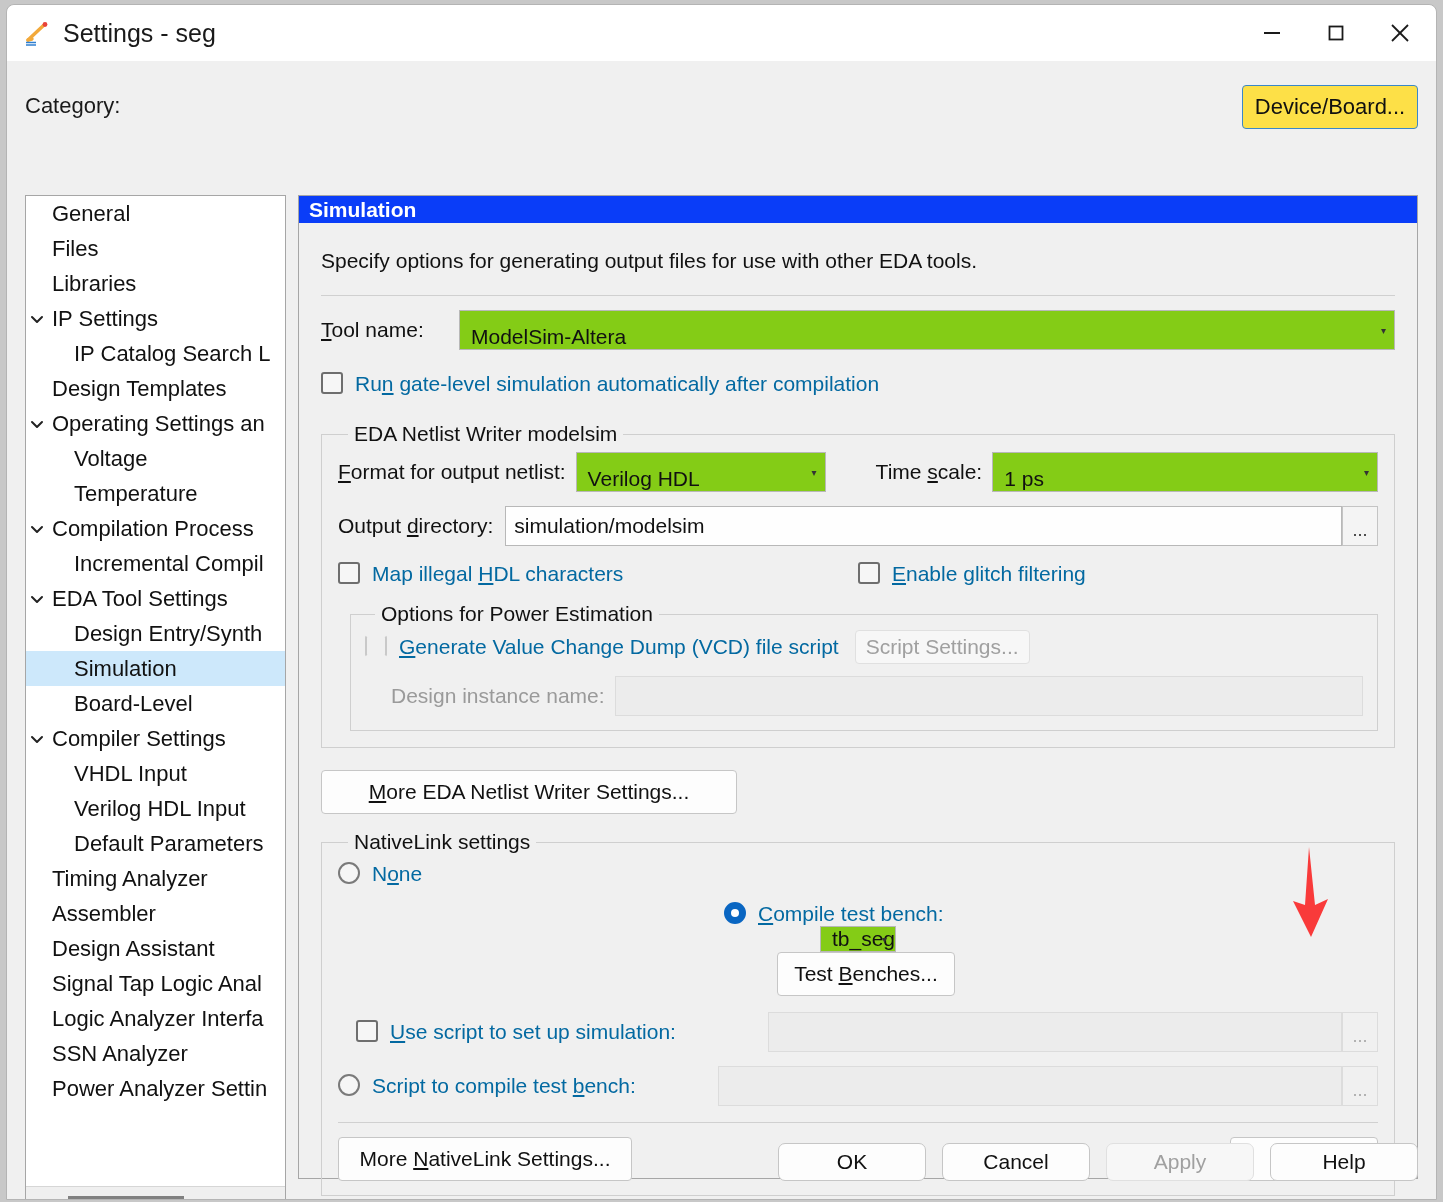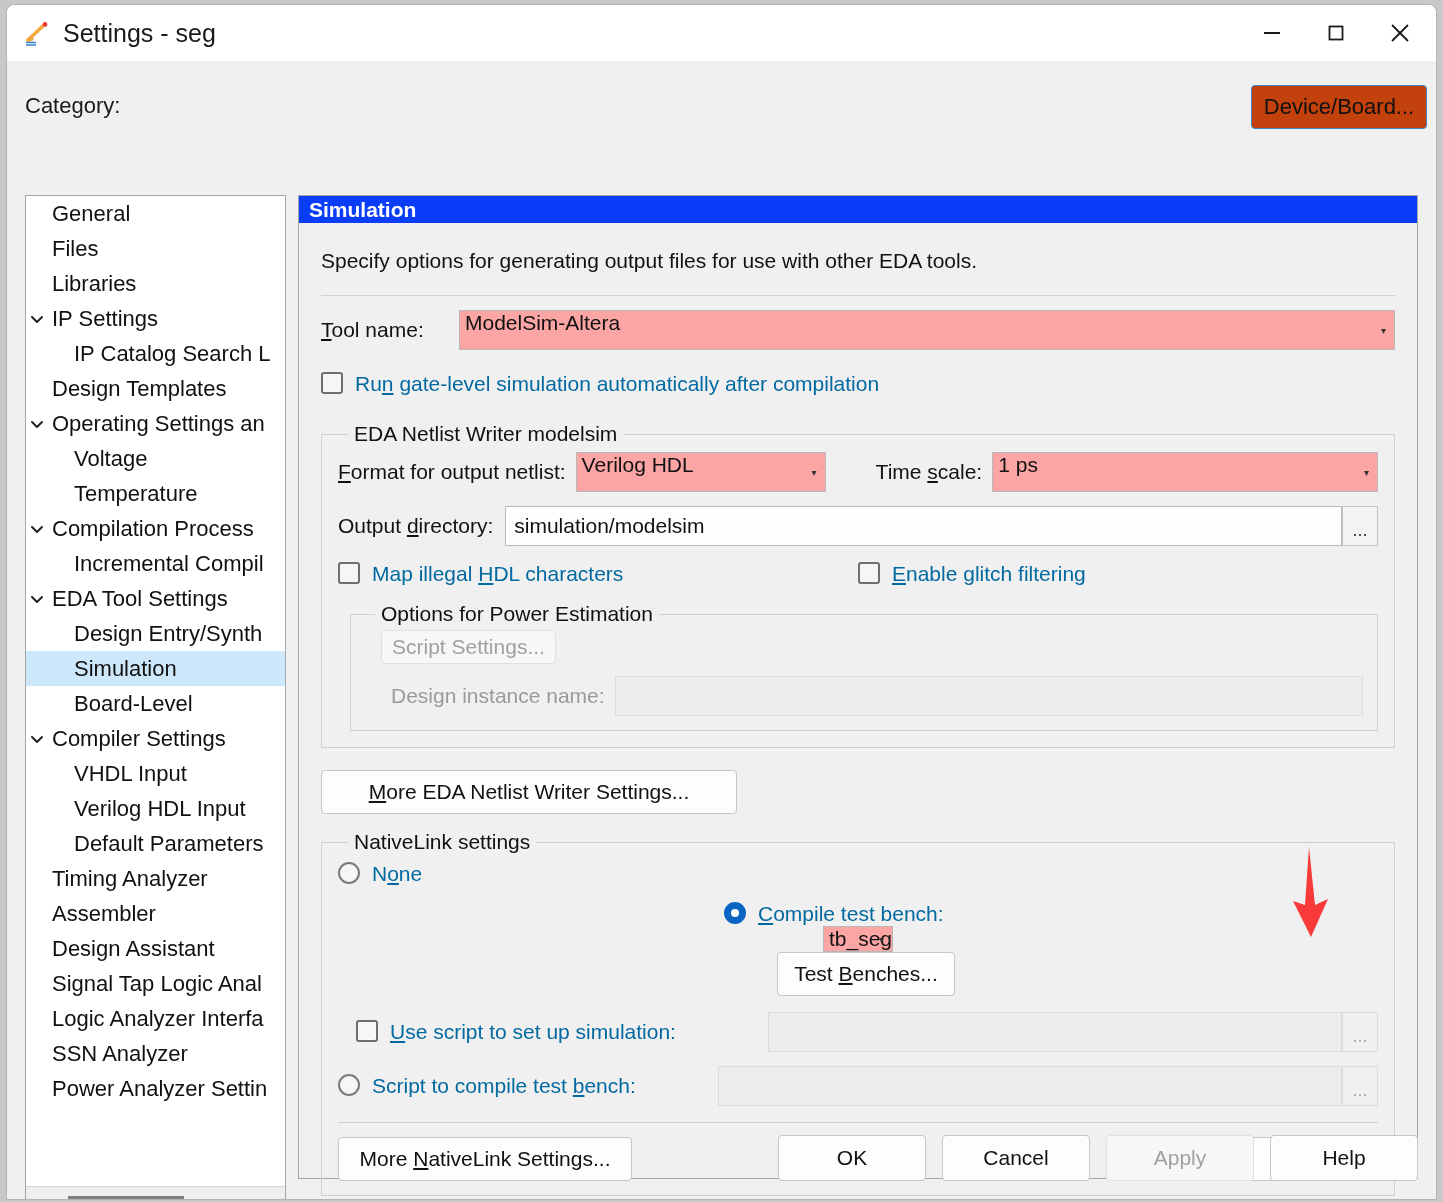--- a/index.html
+++ b/index.html
@@ -55,23 +55,23 @@
     left: 0; top: 56px; right: 0; bottom: 0;
     background: #f0f0f0;
   }
   #category-label {
     position: absolute;
     left: 18px; top: 32px;
     font-size: 22px; color: #1a1a1a;
   }
   #device-board-btn {
     position: absolute;
-    right: 9px; top: 24px;
+    right: 18px; top: 24px;
     width: 176px; height: 44px;
-    background: #c2410c;
+    background: #fde047;
     border: 1px solid #3a87c8;
     border-radius: 4px;
     font-size: 22px;
     color: #111;
     display: flex; align-items: center; justify-content: center;
     cursor: default;
   }
 
   
   #tree-outer {
@@ -147,26 +147,26 @@
     margin: 22px 22px 0 22px;
   }
 
   .row { display: flex; align-items: center; }
 
   #toolrow { padding: 14px 22px 0 22px; }
   .lbl { font-size: 21px; color: #111; white-space: nowrap; }
   .u { text-decoration: underline; }
 
   .combo {
-    background: #fca5a5;
+    background: #84cc16;
     border: 1px solid #b8b8b8;
     height: 40px;
-    display: flex; align-items: flex-start;
+    display: flex; align-items: flex-end;
     font-size: 21px; color: #111;
-    padding-left: 5px;
+    padding-left: 11px;
     position: relative;
     cursor: default;
   }
   .combo .arrow {
     position: absolute; right: 8px; top: 50%;
     transform: translateY(-50%);
     font-size: 10px; color: #333;
   }
   .textfield {
     background: #fefefe;
@@ -243,21 +243,21 @@
     width: 46px; height: 90px;
     pointer-events: none;
     z-index: 50;
   }
 
   #footer-btns {
     position: absolute;
     left: 0; right: 18px; bottom: 18px;
     display: flex; justify-content: flex-end; gap: 16px;
   }
-  #footer-btns .btn { width: 148px; height: 46px; }
+  #footer-btns .btn { width: 148px; height: 38px; border-radius: 7px; }
 </style>
 </head>
 <body>
 
 <div id="window">
 
   <div id="titlebar">
     <div id="title-icon">
       <svg width="28" height="28" viewBox="0 0 28 28">
         <line x1="5" y1="21" x2="21" y2="6" stroke="#f2a93b" stroke-width="3.4" stroke-linecap="round"></line>
@@ -485,20 +485,24 @@
           <div class="checkrow">
             <span class="cb"></span>
             <span><span class="u">E</span>nable glitch filtering</span>
           </div>
         </div>
 
         <fieldset class="group" style="margin:16px 0 0 12px; padding:0 14px 14px 14px;">
           <legend>Options for Power Estimation</legend>
 
           <div class="row" style="margin-top:4px;">
+            <div class="checkrow">
+              <span class="cb ghost"></span>
+              <span><span class="u">G</span>enerate Value Change Dump (VCD) file script</span>
+            </div>
             <div class="btn disabled" style="margin-left:16px; height:34px; padding:0 10px; font-size:21px; overflow:hidden;">Script Settings...</div>
           </div>
 
           <div class="row" style="margin-top:12px;">
             <div class="lbl" style="color:#9a9a9a; margin-left:26px; margin-right:10px;">Design instance name:</div>
             <div class="textfield disabled" style="flex:1;">
               <span></span>
             </div>
           </div>
         </fieldset>

